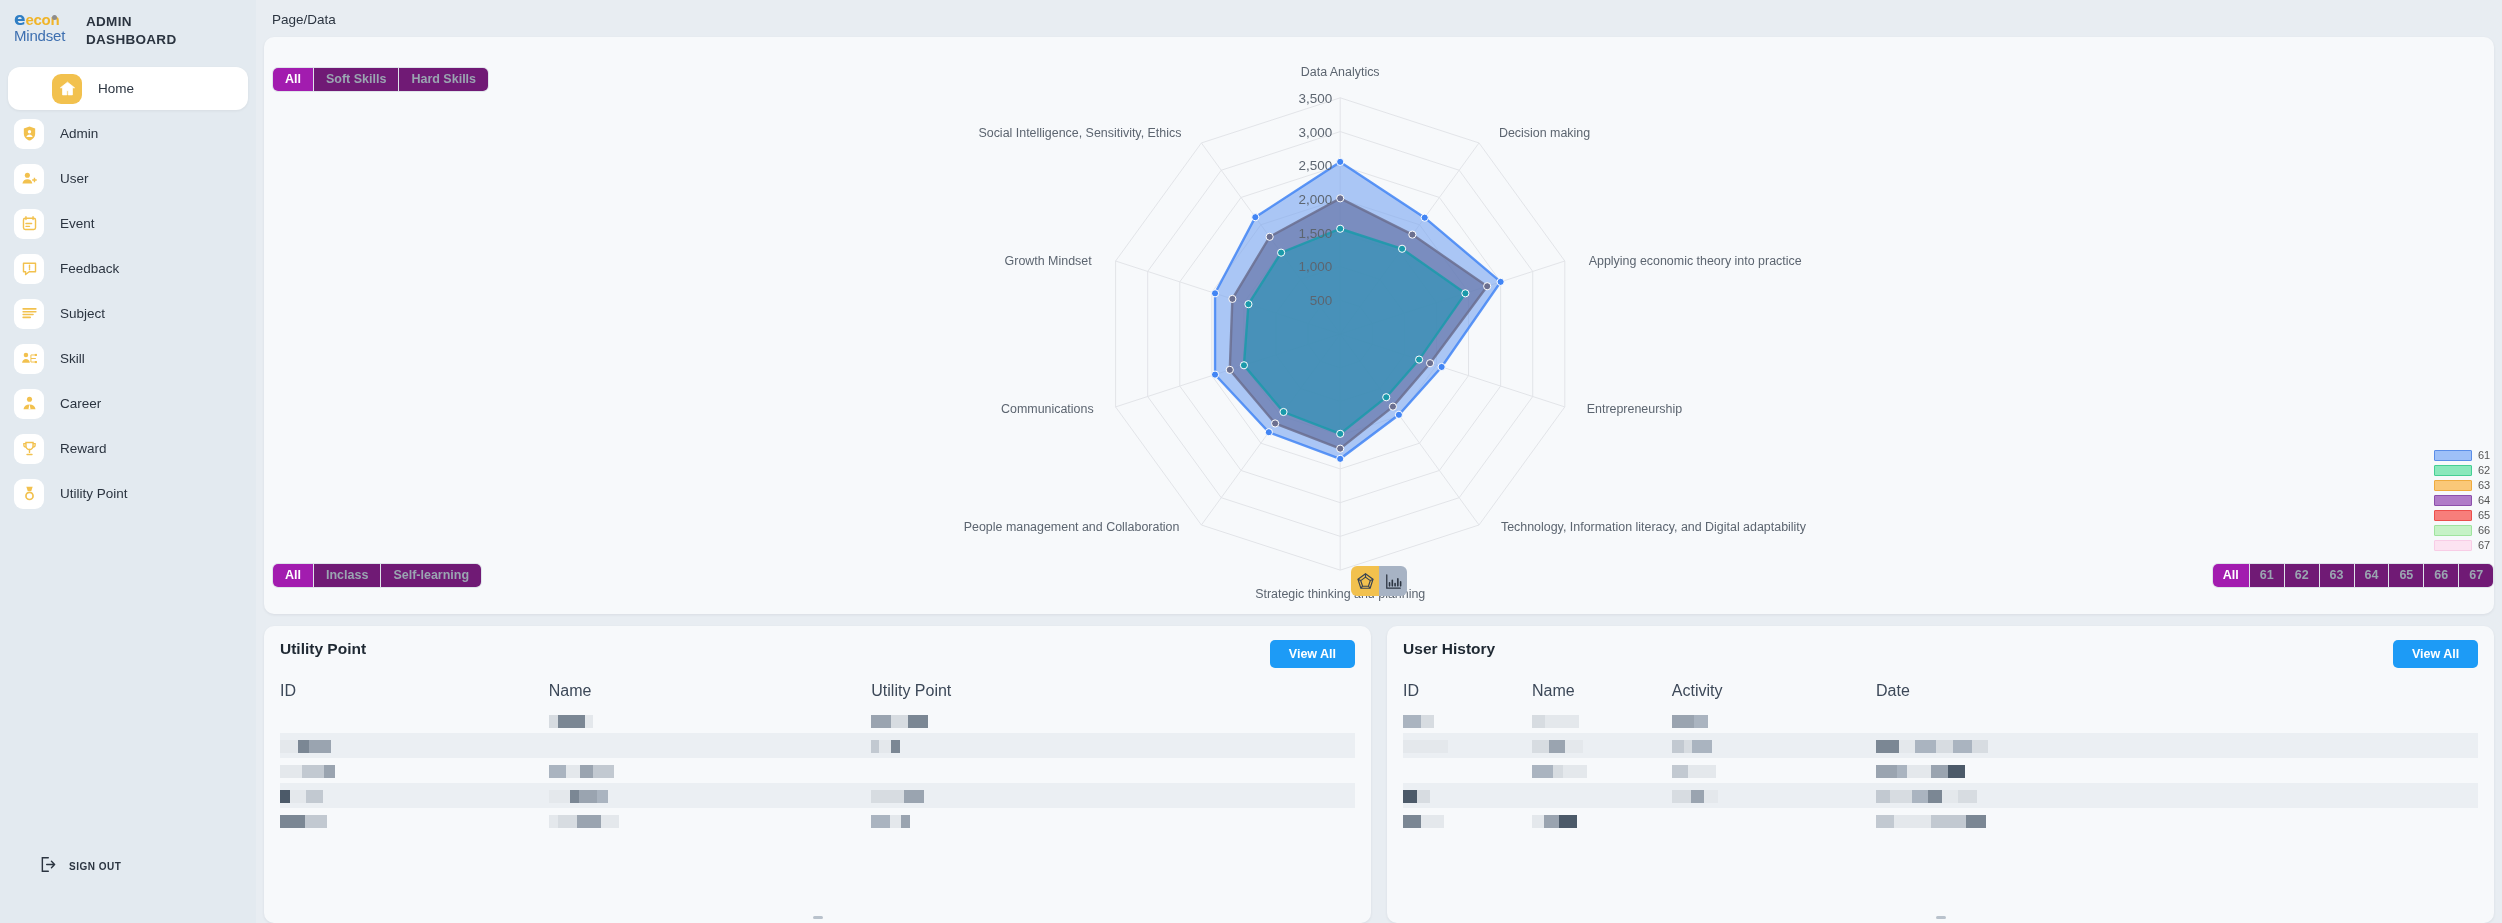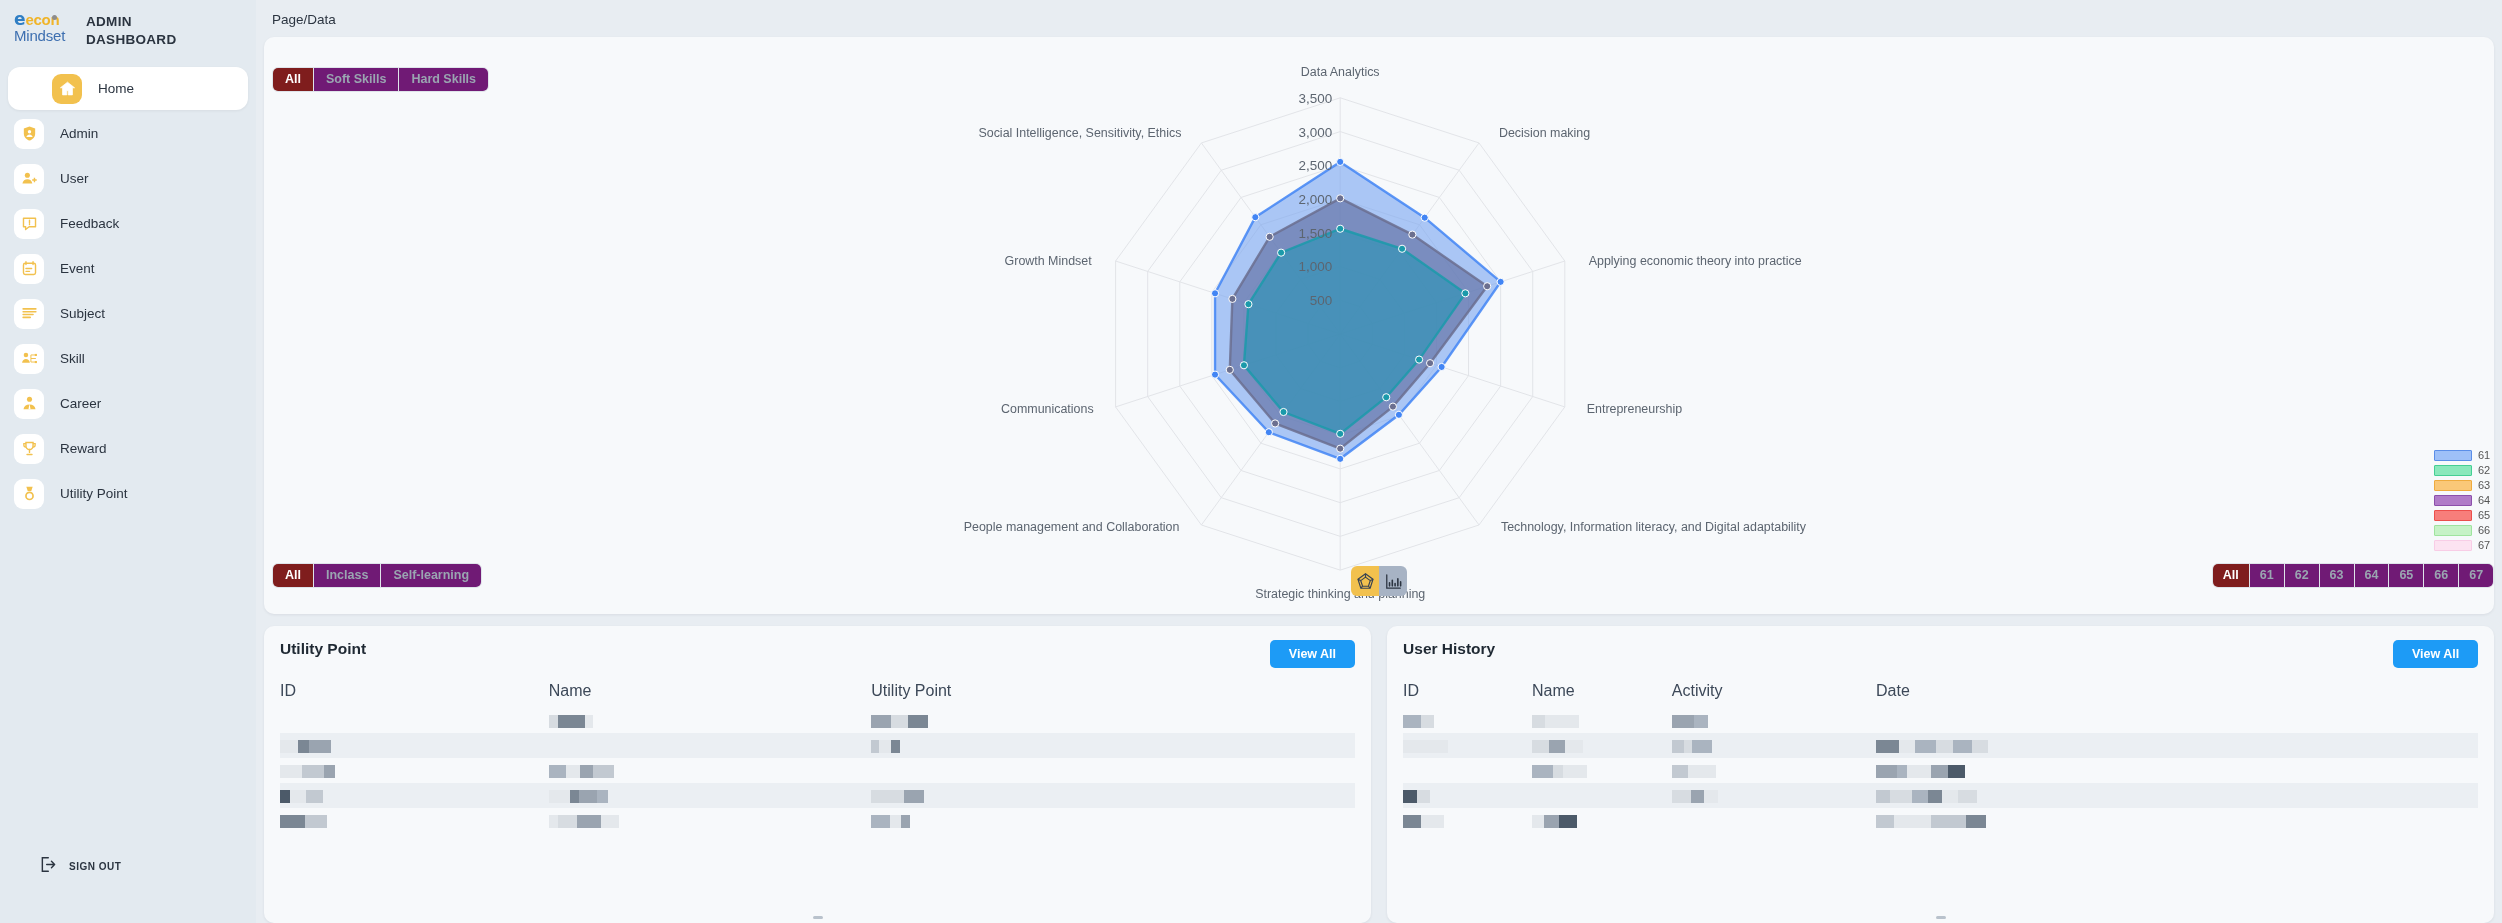--- a/index.html
+++ b/index.html
@@ -74,21 +74,21 @@
   }
 
   
   .seg { display: inline-flex; border-radius: 6px; overflow: hidden; border: 1px solid #dfe4ea; background: #fff; }
   .seg-btn {
     padding: 0 12px; height: 23px; line-height: 23px;
     font-size: 12.5px; font-weight: 700; color: #9aa5b1;
     background: #701a75; border-right: 1px solid #dfe4ea; cursor: pointer;
   }
   .seg-btn:last-child { border-right: none; }
-  .seg-btn.on { background: #7f1d1d; color: #fff; }
+  .seg-btn.on { background: #a21caf; color: #fff; }
 
   .tabs-top { position: absolute; top: 30px; left: 8px; }
   .tabs-bottom { position: absolute; bottom: 26px; left: 8px; }
 
   .seg-sm .seg-btn { padding: 0 10px; min-width: 32px; text-align: center; font-weight: 600; }
   .tabs-right { position: absolute; bottom: 26px; right: 0px; }
 
   .chart-type-toggle {
     position: absolute; bottom: 18px; left: 50%; transform: translateX(-50%);
     display: flex; border-radius: 6px; overflow: hidden;
@@ -178,34 +178,34 @@
               <circle cx="9" cy="7.5" r="3.6"></circle>
               <path d="M2 19c.6-4 3.5-6 7-6s6.4 2 7 6z"></path>
               <path d="M18 11h2v2.2h2.2v2H20V17.4h-2V15.2h-2.2v-2H18z"></path>
             </svg>
         </span>
         <span class="nav-label">User</span>
       </div>
       <div class="nav-item">
         <span class="ico">
           <svg viewBox="0 0 24 24">
+              <rect x="3.5" y="4.5" width="17" height="16" rx="2.5" fill="none" stroke="#f2c14e" stroke-width="2"></rect>
+              <path d="M7 2.5v4M17 2.5v4M7 12h8M7 16h5" stroke="#f2c14e" stroke-width="2" fill="none" stroke-linecap="round"></path>
+            </svg>
+        </span>
+        <span class="nav-label">Event</span>
+      </div>
+      <div class="nav-item">
+        <span class="ico">
+          <svg viewBox="0 0 24 24">
               <path d="M3.5 4.5h17v12h-9l-5 4v-4h-3z" fill="none" stroke="#f2c14e" stroke-width="2" stroke-linejoin="round"></path>
               <path d="M12 7.5v4M12 13.4v.2" stroke="#f2c14e" stroke-width="2" stroke-linecap="round"></path>
             </svg>
         </span>
         <span class="nav-label">Feedback</span>
-      </div>
-      <div class="nav-item">
-        <span class="ico">
-          <svg viewBox="0 0 24 24">
-              <rect x="3.5" y="4.5" width="17" height="16" rx="2.5" fill="none" stroke="#f2c14e" stroke-width="2"></rect>
-              <path d="M7 2.5v4M17 2.5v4M7 12h8M7 16h5" stroke="#f2c14e" stroke-width="2" fill="none" stroke-linecap="round"></path>
-            </svg>
-        </span>
-        <span class="nav-label">Event</span>
       </div>
       <div class="nav-item">
         <span class="ico">
           <svg viewBox="0 0 24 24">
               <path d="M3 5.5h18M3 9.5h18M3 13.5h14M3 17.5h10" stroke="#f2c14e" stroke-width="2.2" stroke-linecap="round" fill="none"></path>
             </svg>
         </span>
         <span class="nav-label">Subject</span>
       </div>
       <div class="nav-item">

